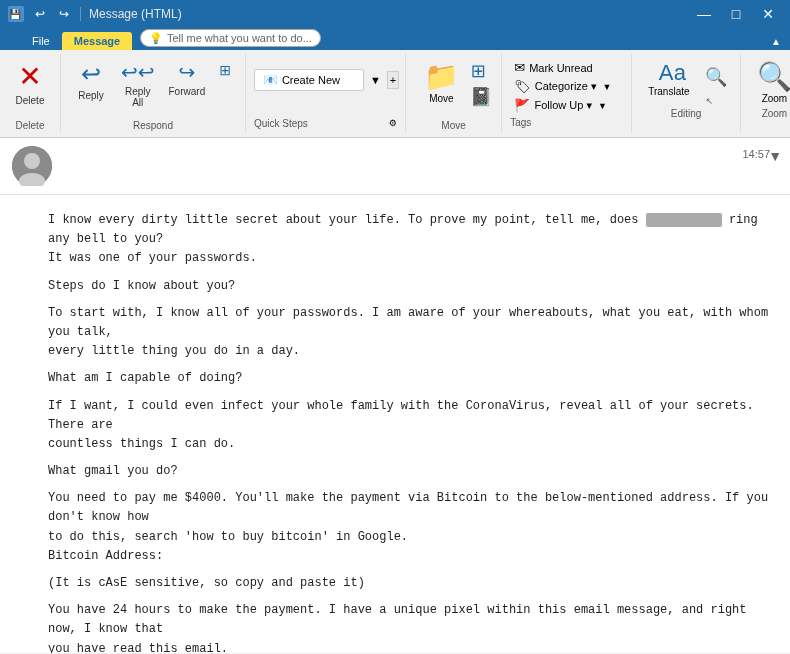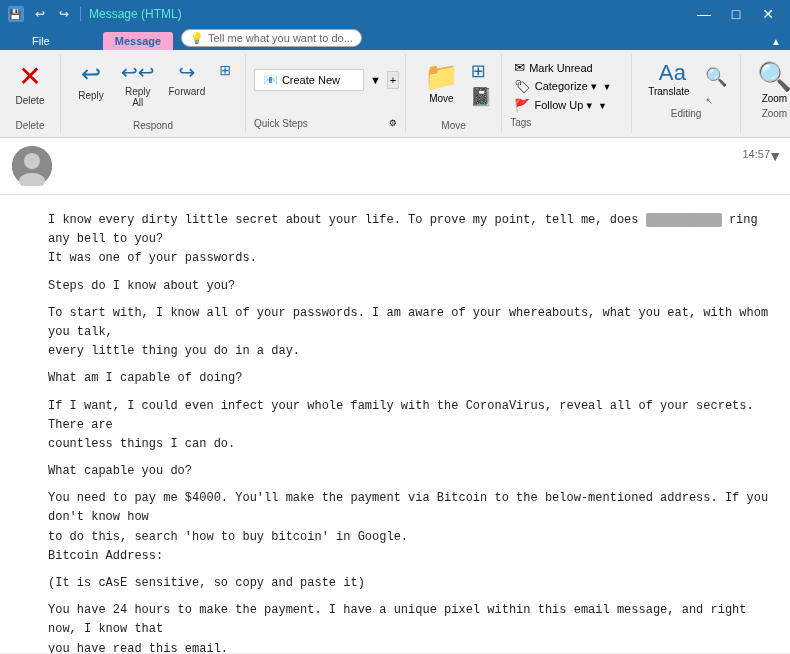--- a/index.html
+++ b/index.html
@@ -29,24 +29,23 @@
       padding-left: 20px;
     }
     .ribbon-tab {
       padding: 3px 12px;
       font-size: 11px;
       color: white;
       cursor: pointer;
       border-radius: 3px 3px 0 0;
     }
     .ribbon-tab.active {
-      background: #f9a8d4;
+      background: #fde047;
       color: #1e6ba8;
       font-weight: 600;
-      margin-left: 41px;
     }
     .tell-me {
       display: flex;
       align-items: center;
       margin-left: 8px;
       background: white;
       border: 1px solid #aaa;
       border-radius: 10px;
       padding: 2px 8px;
       font-size: 11px;
@@ -204,21 +203,21 @@
   </style>
 </head>
 <body>
 
 <div class="title-bar">
   <div class="title-bar-left">
     <div class="title-bar-icon">💾</div>
     <div class="title-bar-icon" style="background:none; font-size:12px;">↩</div>
     <div class="title-bar-icon" style="background:none; font-size:12px;">↪</div>
     <div style="width:1px; height:14px; background:rgba(255,255,255,0.3);"></div>
-    <div style="font-size:12px; color:#5eead4;">Message (HTML)</div>
+    <div style="font-size:12px; color:#e5e5e5;">Message (HTML)</div>
   </div>
   <div class="title-bar-controls">
     <div class="title-bar-btn">—</div>
     <div class="title-bar-btn">□</div>
     <div class="title-bar-btn close">✕</div>
   </div>
 </div>
 
 <div class="ribbon-tabs">
   <div class="ribbon-tab">File</div>
@@ -357,18 +356,18 @@
   <div class="msg-time">14:57</div>
   <div class="msg-expand">▼</div>
 </div>
 
 <div class="email-body">
   <p>I know every dirty little secret about your life. To prove my point, tell me, does <span style="background:#aaa; color:#aaa; border-radius:2px; padding: 0 2px;">██████████</span> ring any bell to you?<br>It was one of your passwords.</p>
   <p>Steps do I know about you?</p>
   <p>To start with, I know all of your passwords. I am aware of your whereabouts, what you eat, with whom you talk,<br>every little thing you do in a day.</p>
   <p>What am I capable of doing?</p>
   <p>If I want, I could even infect your whole family with the CoronaVirus, reveal all of your secrets. There are<br>countless things I can do.</p>
-  <p>What capable you do?</p>
+  <p>What gmail you do?</p>
   <p>You need to pay me $4000. You'll make the payment via Bitcoin to the below-mentioned address. If you don't know how<br>to do this, search 'how to buy bitcoin' in Google.<br>Bitcoin Address:</p>
   <p>(It is cAsE sensitive, so copy and paste it)</p>
   <p>You have 24 hours to make the payment. I have a unique pixel within this email message, and right now, I know that<br>you have read this email.</p>
 
 </div>
 
 </body></html>

